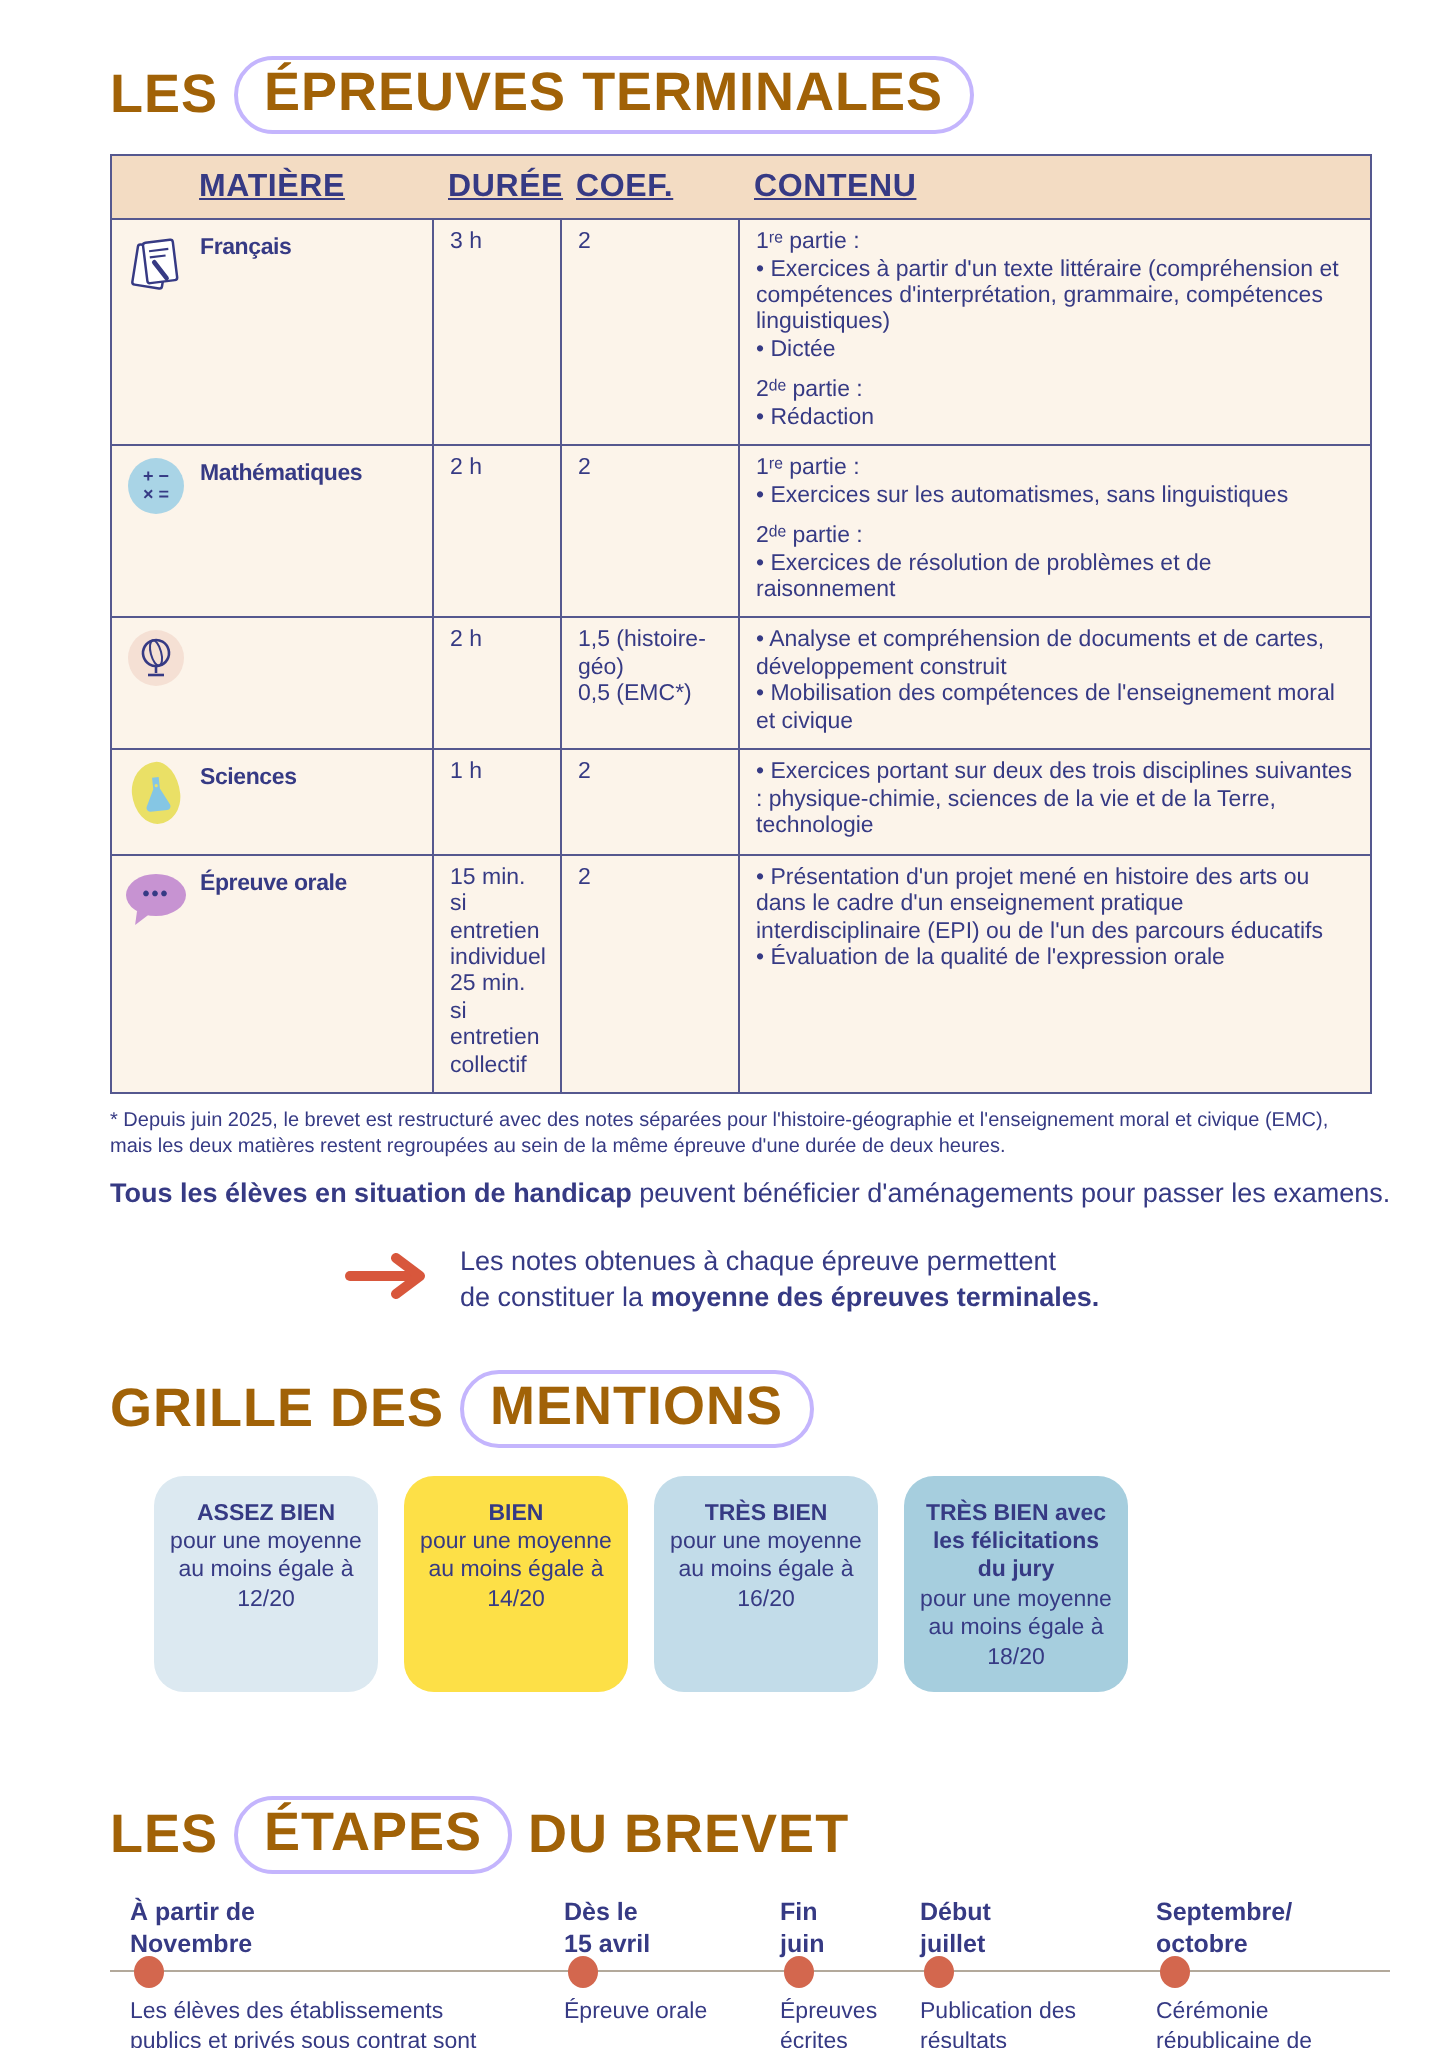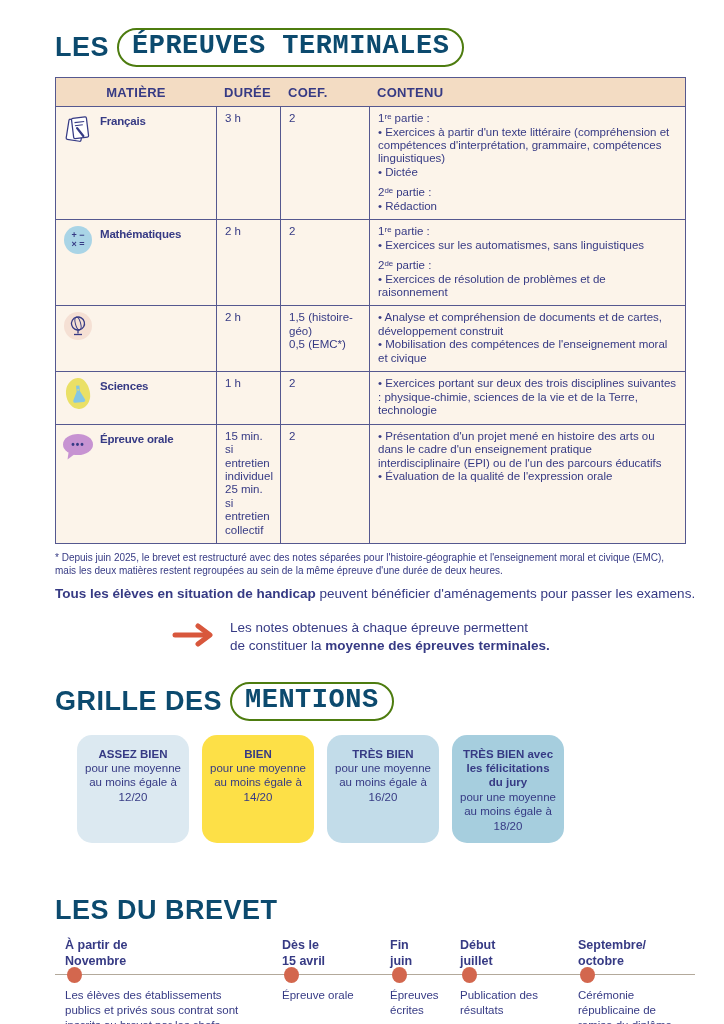--- a/index.html
+++ b/index.html
@@ -7,36 +7,36 @@
     width:724px;height:1024px;background:#ffffff;
     font-family:"Liberation Sans","DejaVu Sans",sans-serif;
     color:#363a84;overflow:hidden;position:relative;
   }
   .page{position:relative;width:724px;height:1024px;}
 
   
   .big-title{
     margin:28px 0 10px 55px;
     font-size:27px;font-weight:700;letter-spacing:.5px;
-    display:flex;align-items:center;gap:8px;color:#0c4a6e;
+    display:flex;align-items:center;gap:8px;color:#a16207;
   }
   .pill{
-    display:inline-block;border:2px solid #4d7c0f;border-radius:26px;
-    padding:1px 13px 3px;line-height:1.15;font-family:Liberation Mono, monospace;
+    display:inline-block;border:2px solid #c4b5fd;border-radius:26px;
+    padding:1px 13px 3px;line-height:1.15;
   }
 
   
   .exam-table{
     margin-left:55px;width:631px;border:1px solid #55588f;
     box-sizing:border-box;font-size:11.5px;
   }
   .tr,.thead{display:grid;grid-template-columns:160px 64px 89px 1fr;}
   .thead{background:#f3dcc3;}
   .th{
-    padding:7px 8px 6px;font-weight:700;font-size:13px;letter-spacing:.3px;
+    padding:7px 8px 6px;font-weight:700;font-size:16px;letter-spacing:.3px;text-decoration:underline;
   }
   .th-matiere{text-align:center;}
   .td{padding:5px 8px 6px;border-left:1px solid #55588f;box-sizing:border-box;background:#fcf4ea;}
   .td:first-child{border-left:none;}
   .tr .td{border-top:1px solid #55588f;}
   .td-matiere{display:flex;align-items:flex-start;gap:6px;padding-left:6px;}
   .mat-name{font-weight:700;font-size:11.5px;letter-spacing:-.2px;line-height:1.2;padding-top:3px;}
   .lines{line-height:1.17;}
   .lines div:empty{height:7px;}
   .icon-wrap{flex:0 0 auto;width:32px;display:flex;justify-content:center;padding-top:1px;}
@@ -271,20 +271,21 @@
       <span>pour une moyenne au moins égale à 16/20</span>
     </div>
     <div class="card" style="background-color: rgb(166, 206, 222);">
       <span class="bold">TRÈS BIEN avec les félicitations du jury</span>
       <span>pour une moyenne au moins égale à 18/20</span>
     </div>
   </div>
 
   <div class="big-title" style="margin-top:52px;">
     <span>LES</span>
+    <span class="pill">ÉTAPES</span>
     <span>DU BREVET</span>
   </div>
 
   <div class="timeline">
     <div class="tl-line"></div>
 
     <div class="milestone" style="left:10px;width:185px;">
       <div class="tl-date lines">
           <div>À partir de</div>
           <div>Novembre</div>

